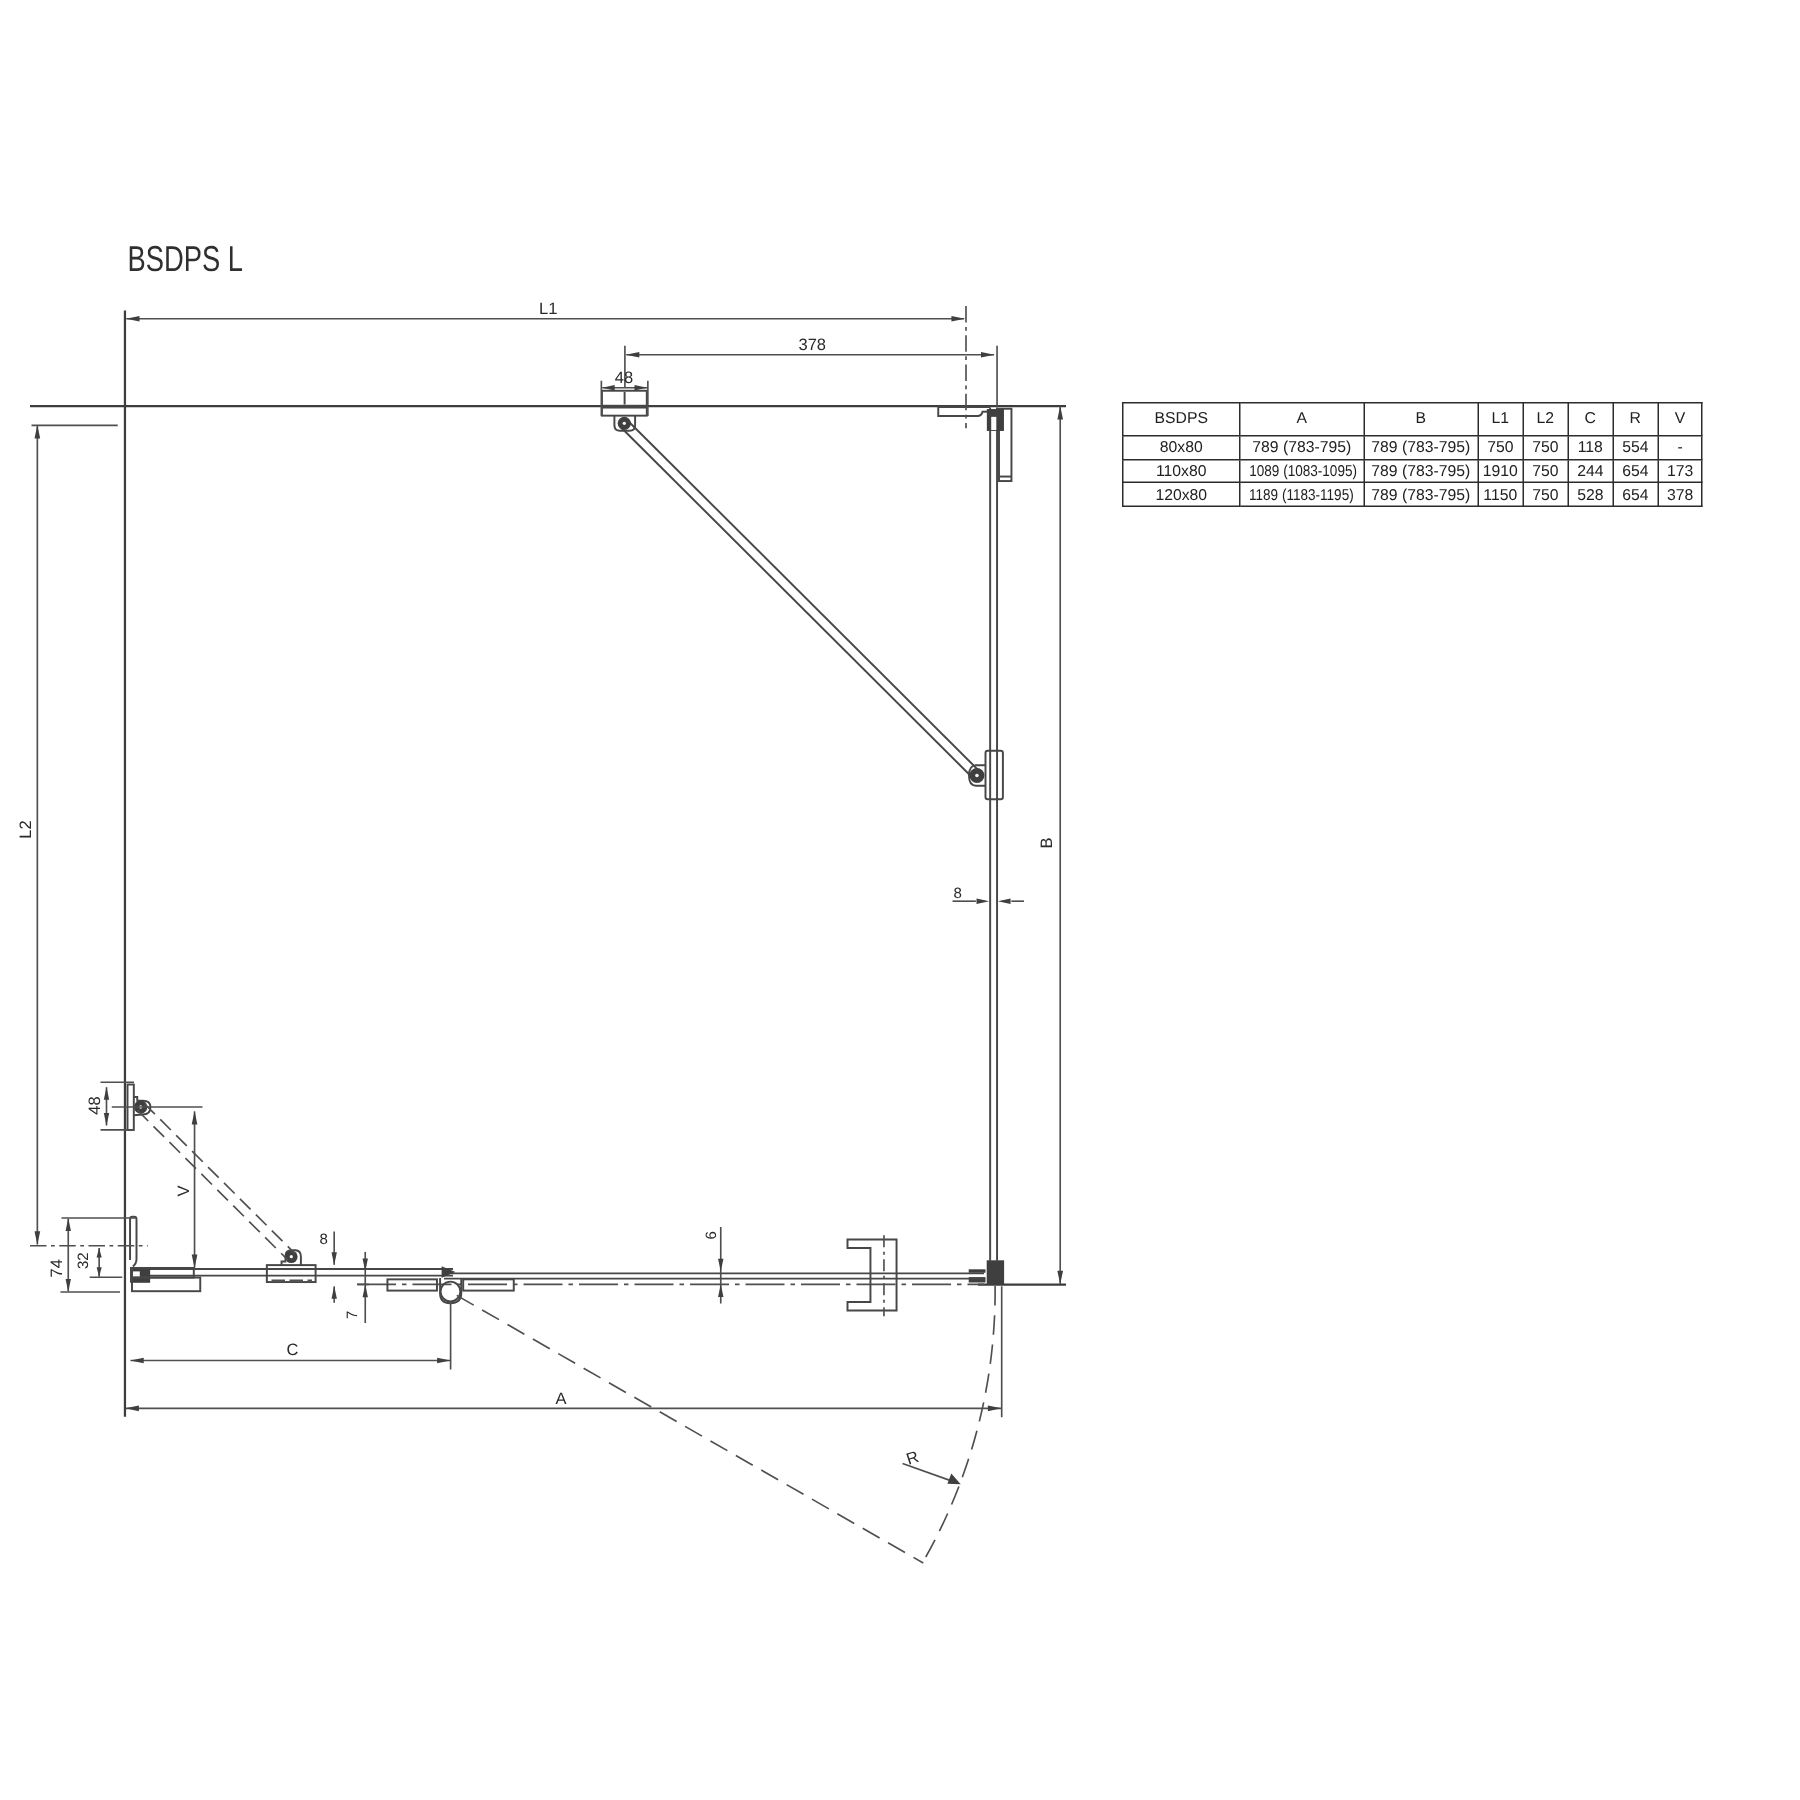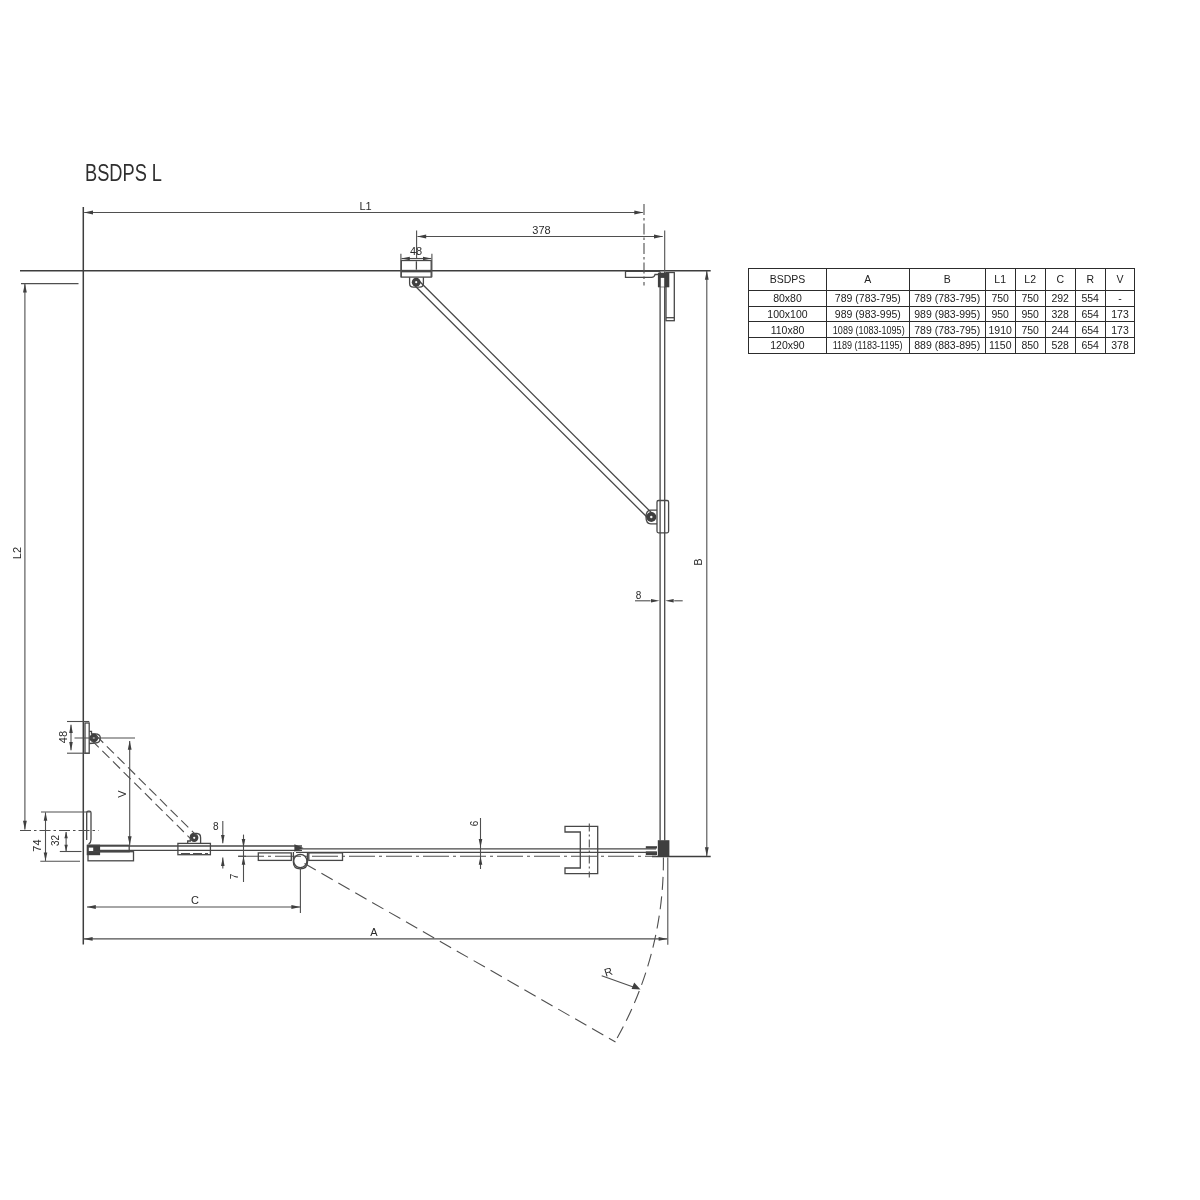--- a/index.html
+++ b/index.html
@@ -294,50 +294,40 @@
             <td>C</td>
             <td>R</td>
             <td>V</td>
           </tr>
 <tr>
             <td>80x80</td>
             <td>789 (783-795)</td>
             <td>789 (783-795)</td>
             <td>750</td>
             <td>750</td>
-            <td>292</td>
+            <td>118</td>
             <td>554</td>
             <td>-</td>
-          </tr>
-<tr>
-            <td>100x100</td>
-            <td>989 (983-995)</td>
-            <td>989 (983-995)</td>
-            <td>950</td>
-            <td>950</td>
-            <td>328</td>
-            <td>654</td>
-            <td>173</td>
           </tr>
 <tr>
             <td>110x80</td>
             <td class="sm"><span>1089 (1083-1095)</span></td>
             <td>789 (783-795)</td>
             <td>1910</td>
             <td>750</td>
             <td>244</td>
             <td>654</td>
             <td>173</td>
           </tr>
 <tr>
-            <td>120x90</td>
+            <td>120x80</td>
             <td class="sm"><span>1189 (1183-1195)</span></td>
-            <td>889 (883-895)</td>
+            <td>789 (783-795)</td>
             <td>1150</td>
-            <td>850</td>
+            <td>750</td>
             <td>528</td>
             <td>654</td>
             <td>378</td>
           </tr>
 </tbody>
       </table>
 </div>
 </div>
 
 </body></html>

